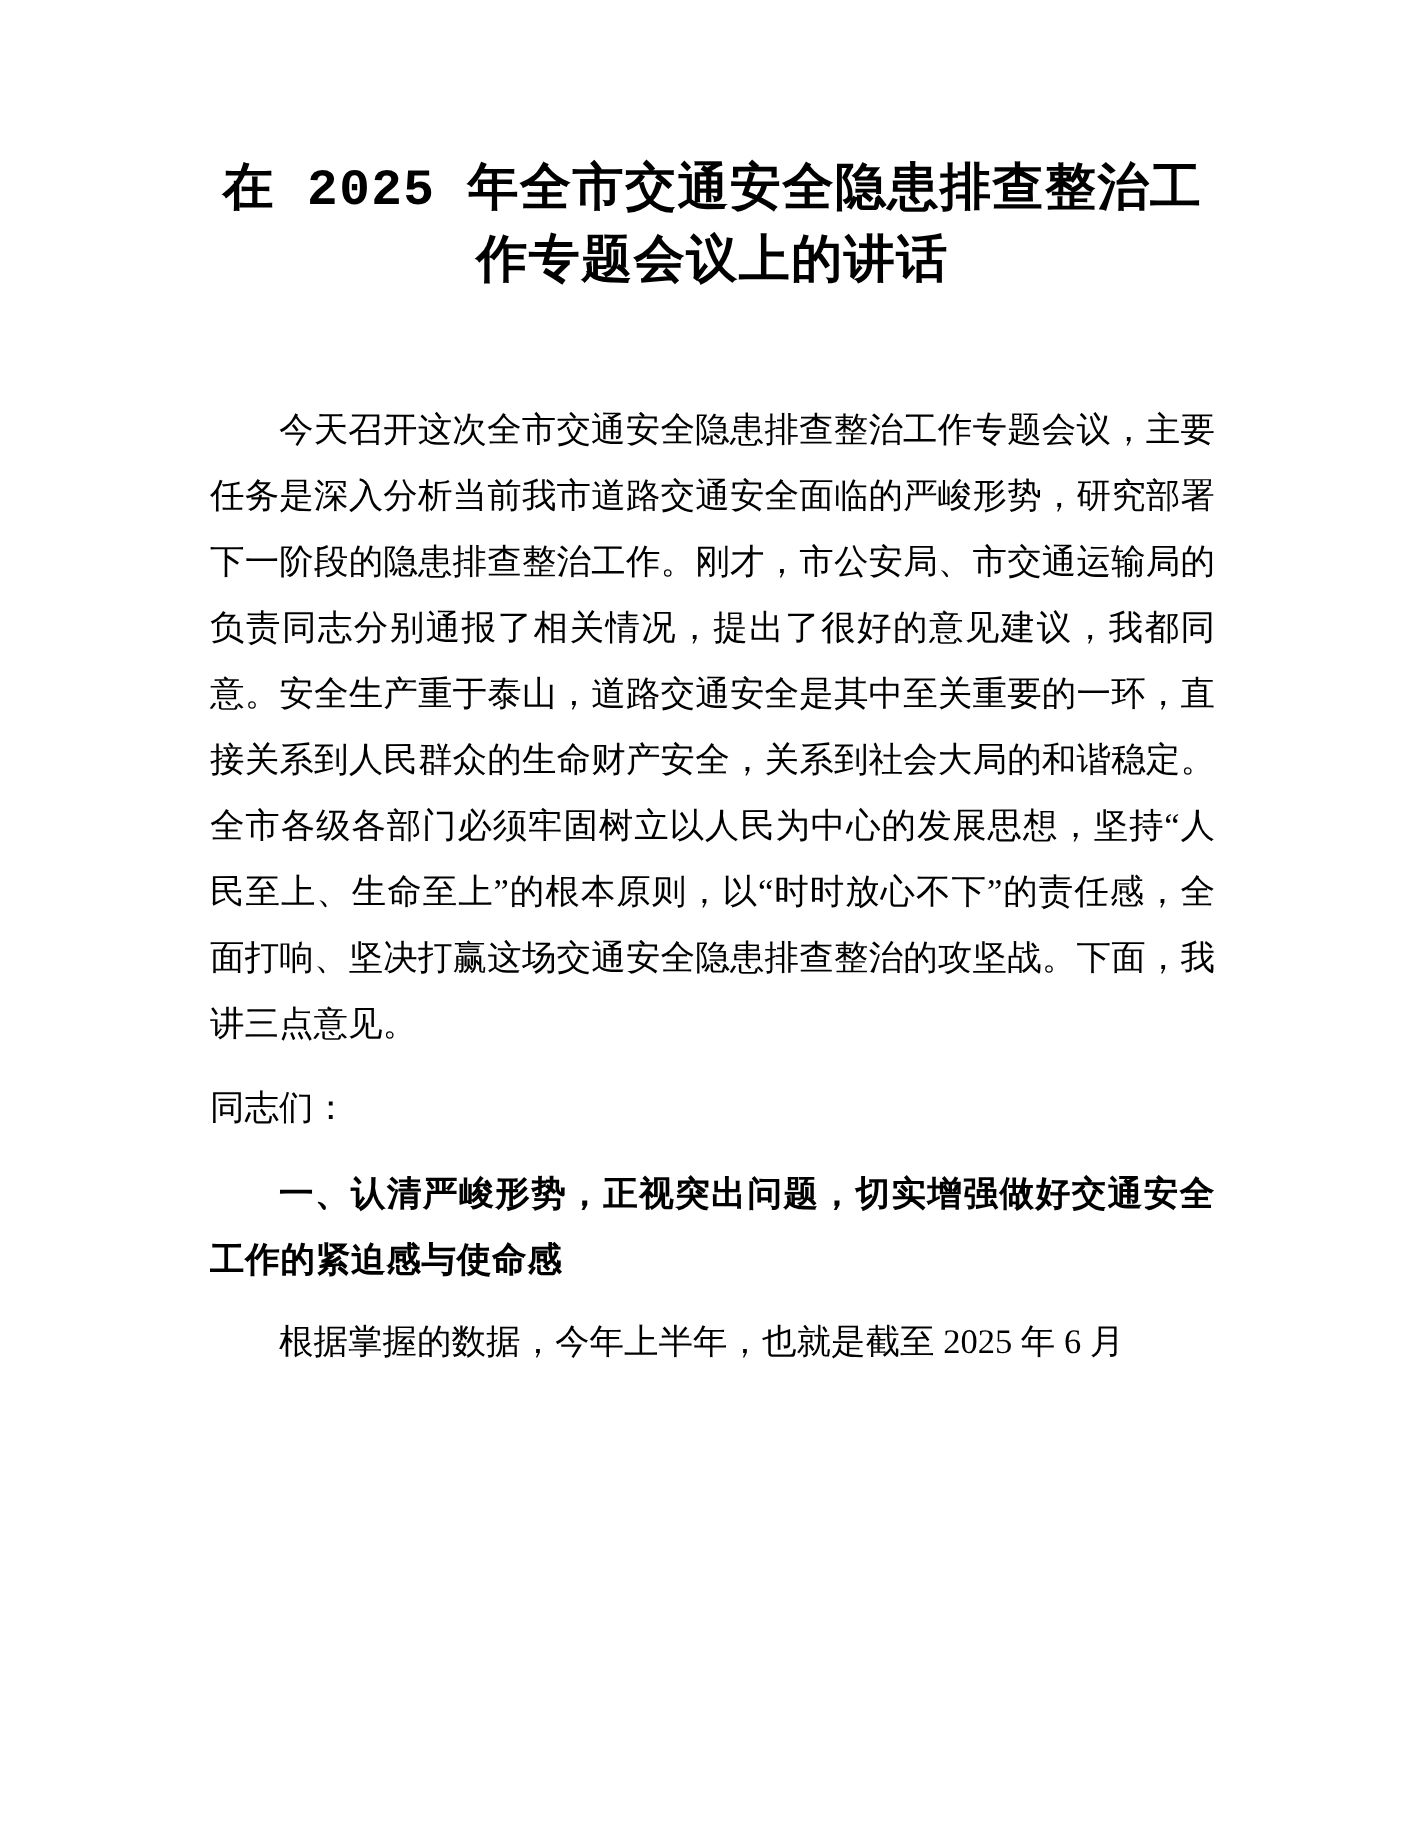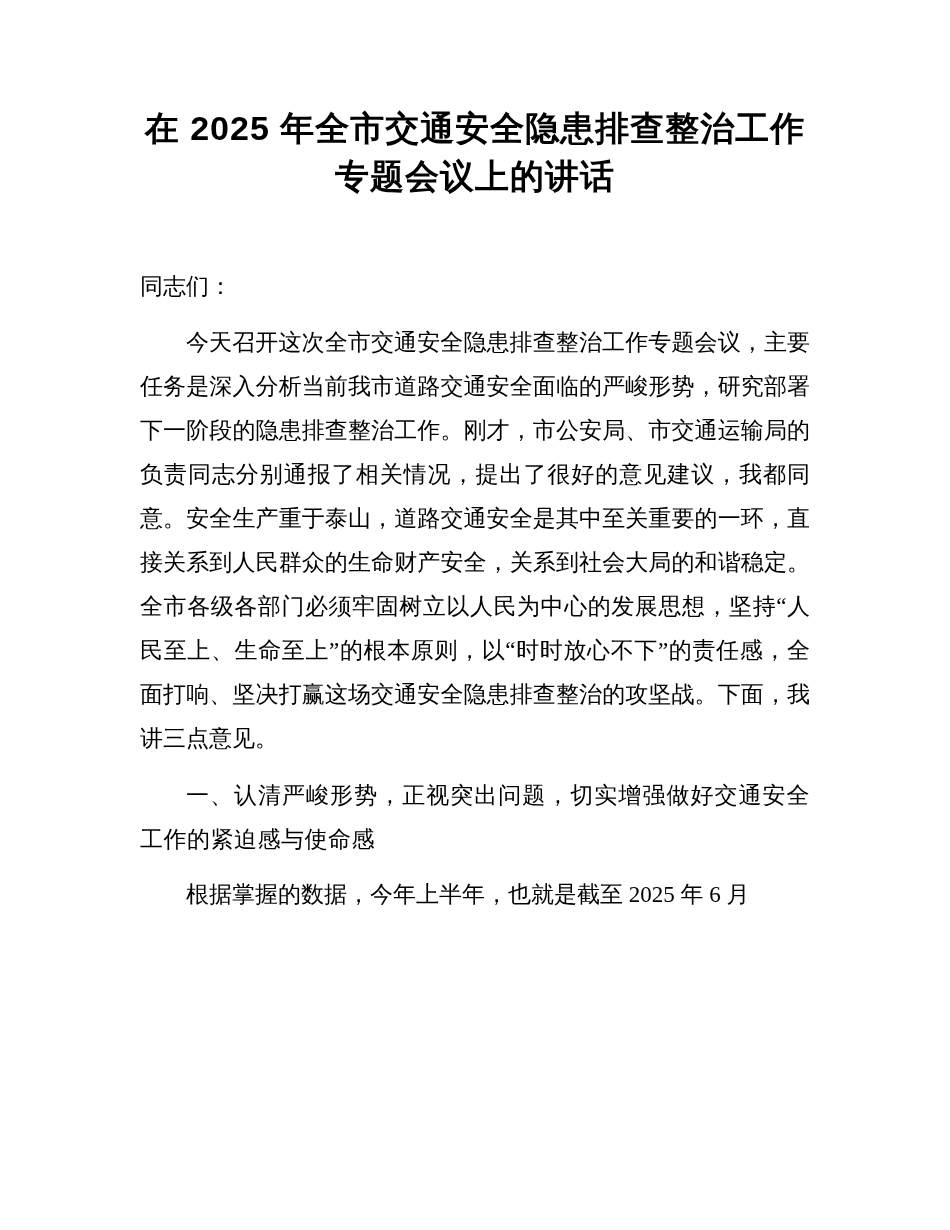--- a/index.html
+++ b/index.html
@@ -19,48 +19,48 @@
     font-family: "Liberation Serif", "DejaVu Serif", serif;
     color: #000000;
   }
   .doc-title {
     margin: 0 0 64px 0;
     font-size: 34px;
     line-height: 1.42;
     font-weight: bold;
     text-align: center;
     letter-spacing: 1px;
-    font-family: Liberation Sans, sans-serif;
+    font-family: Liberation Mono, monospace;
   }
   .para {
     margin: 0 0 12px 0;
     font-size: 23px;
     line-height: 44px;
     text-align: justify;
     text-indent: 2em;
     word-break: break-all;
   }
   .salutation {
     text-indent: 0;
   }
   .section-heading {
-    font-weight: normal;
+    font-weight: bold;
     font-family: "Liberation Sans", "DejaVu Sans", sans-serif;
     letter-spacing: 0.5px;
   }
 </style>
 </head>
 <body>
 
 <div class="page">
 
   <h1 class="doc-title">在 2025 年全市交通安全隐患排查整治工作专题会议上的讲话</h1>
 
+  <p class="para">今天召开这次全市交通安全隐患排查整治工作专题会议，主要任务是深入分析当前我市道路交通安全面临的严峻形势，研究部署下一阶段的隐患排查整治工作。刚才，市公安局、市交通运输局的负责同志分别通报了相关情况，提出了很好的意见建议，我都同意。安全生产重于泰山，道路交通安全是其中至关重要的一环，直接关系到人民群众的生命财产安全，关系到社会大局的和谐稳定。全市各级各部门必须牢固树立以人民为中心的发展思想，坚持“人民至上、生命至上”的根本原则，以“时时放心不下”的责任感，全面打响、坚决打赢这场交通安全隐患排查整治的攻坚战。下面，我讲三点意见。</p>
+
   <p class="para salutation">同志们：</p>
-
-  <p class="para">今天召开这次全市交通安全隐患排查整治工作专题会议，主要任务是深入分析当前我市道路交通安全面临的严峻形势，研究部署下一阶段的隐患排查整治工作。刚才，市公安局、市交通运输局的负责同志分别通报了相关情况，提出了很好的意见建议，我都同意。安全生产重于泰山，道路交通安全是其中至关重要的一环，直接关系到人民群众的生命财产安全，关系到社会大局的和谐稳定。全市各级各部门必须牢固树立以人民为中心的发展思想，坚持“人民至上、生命至上”的根本原则，以“时时放心不下”的责任感，全面打响、坚决打赢这场交通安全隐患排查整治的攻坚战。下面，我讲三点意见。</p>
 
   <p class="para section-heading">一、认清严峻形势，正视突出问题，切实增强做好交通安全工作的紧迫感与使命感</p>
 
 
   <p class="para">根据掌握的数据，今年上半年，也就是截至 2025 年 6 月</p>
 
 </div>
 
 </body></html>

